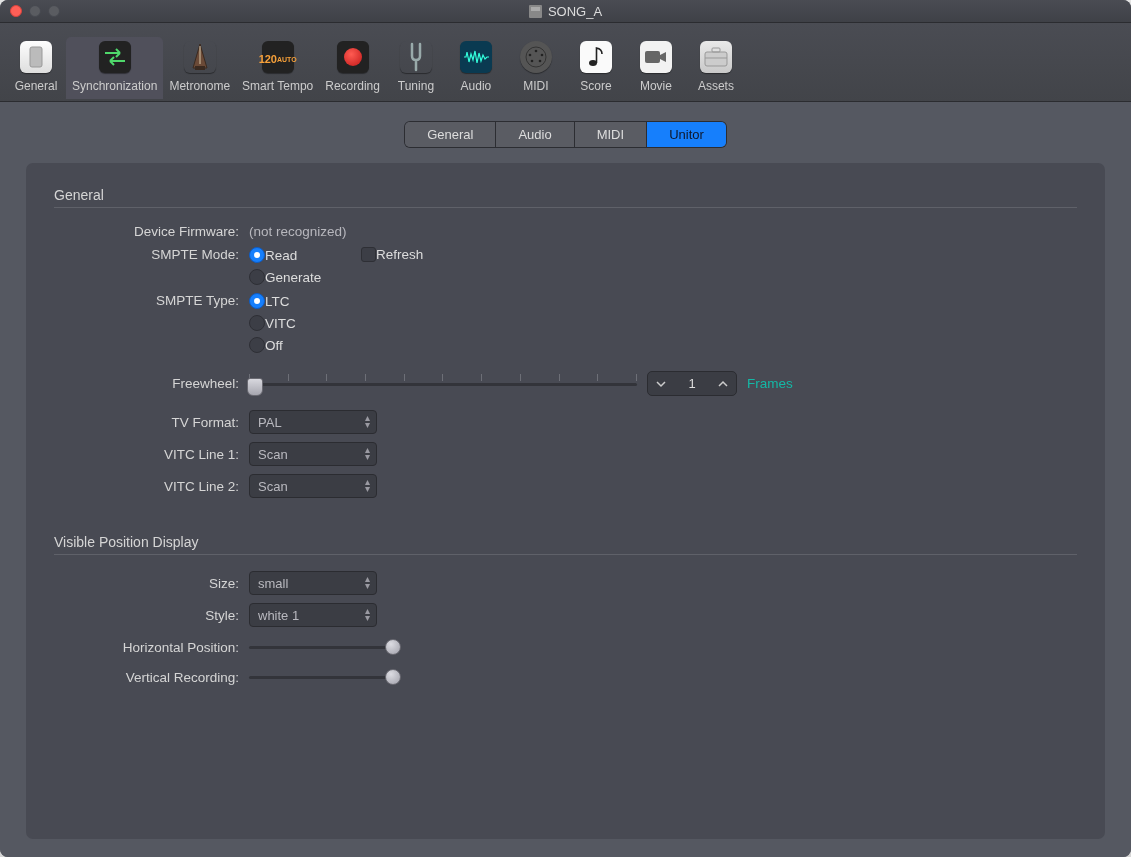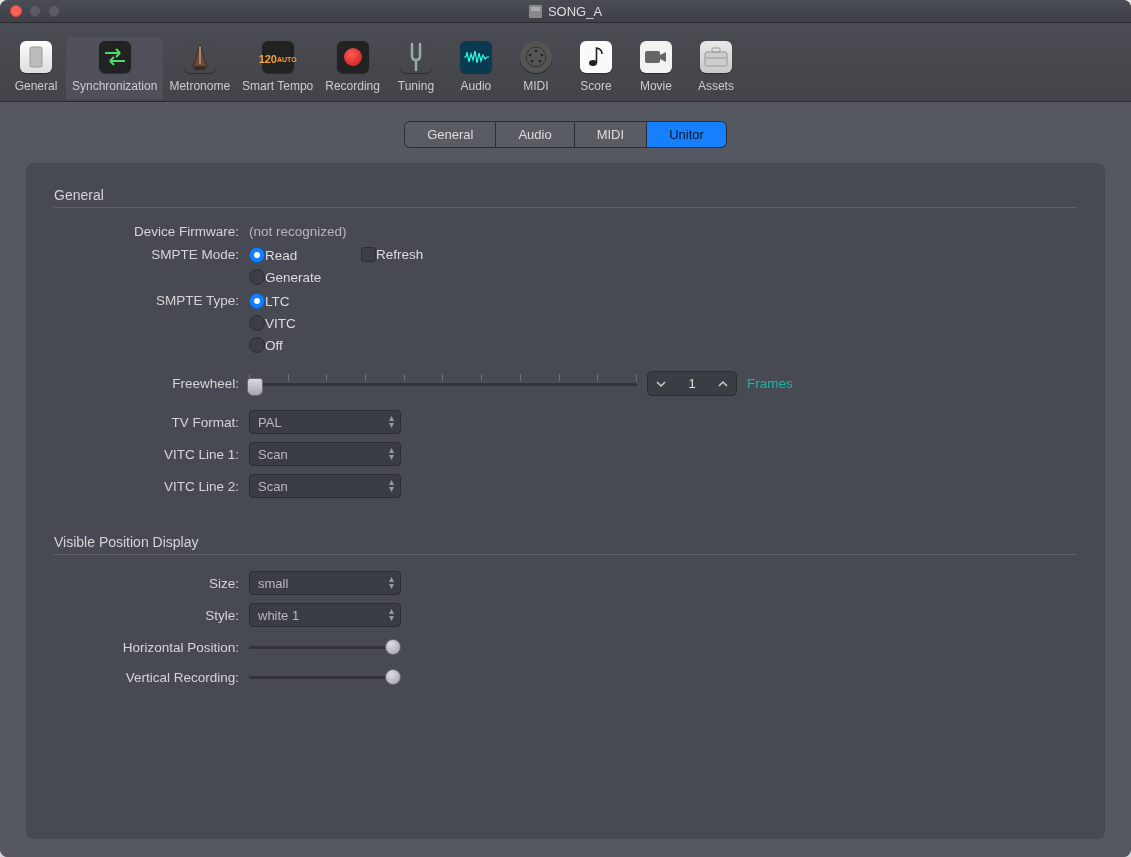--- a/index.html
+++ b/index.html
@@ -174,21 +174,21 @@
 .stepper {
   display:flex; align-items:center; background:#3b3d44; border:1px solid #2b2c31;
   border-radius:5px; padding:2px 4px; gap:2px; height:25px;
 }
 .stepper .arrow { width:18px; height:18px; display:flex; align-items:center; justify-content:center; color:#ccc; cursor:pointer;}
 .stepper .num { width:40px; text-align:center; color:#ddd; font-size:13px;}
 
 
 .select {
   background:#3b3d44; border:1px solid #2b2c31; border-radius:4px;
-  height:24px; width:152px; display:flex; align-items:center;
+  height:24px; width:128px; display:flex; align-items:center;
   padding:0 8px; color:#b9b9bf; font-size:13px; position:relative;
   cursor:pointer;
 }
 .select .chev {
   position:absolute; right:6px; top:3px; color:#9a9aa2; font-size:10px;
   display:flex; flex-direction:column; line-height:7px;
 }
 
 .gap20 { height: 28px; }
 .inline-group { display:flex; align-items:center; gap:10px; }

